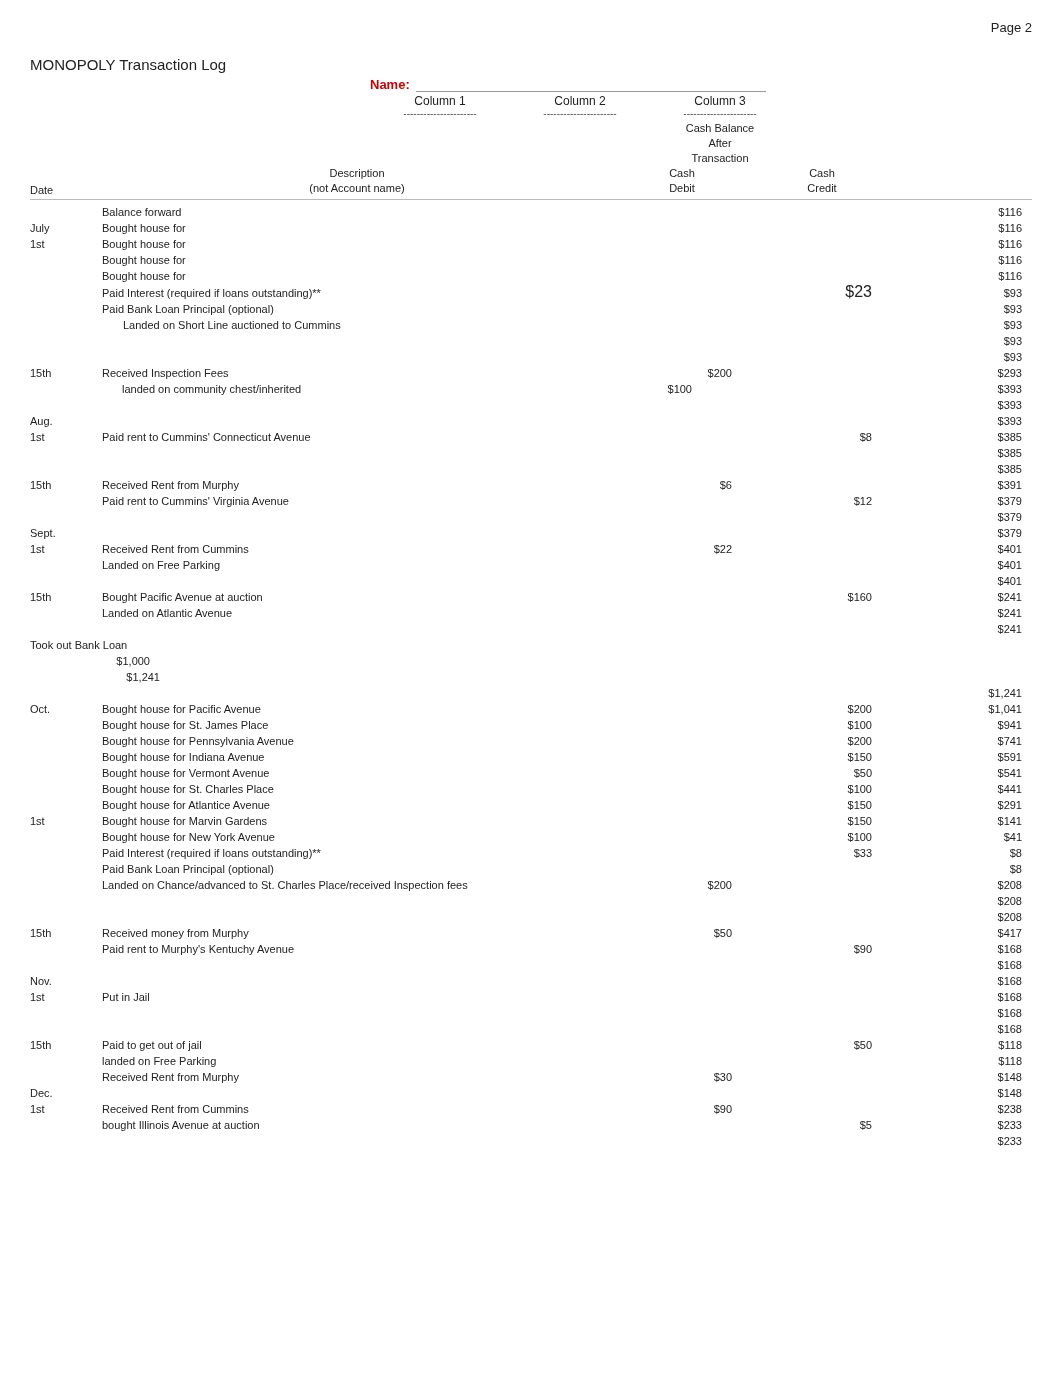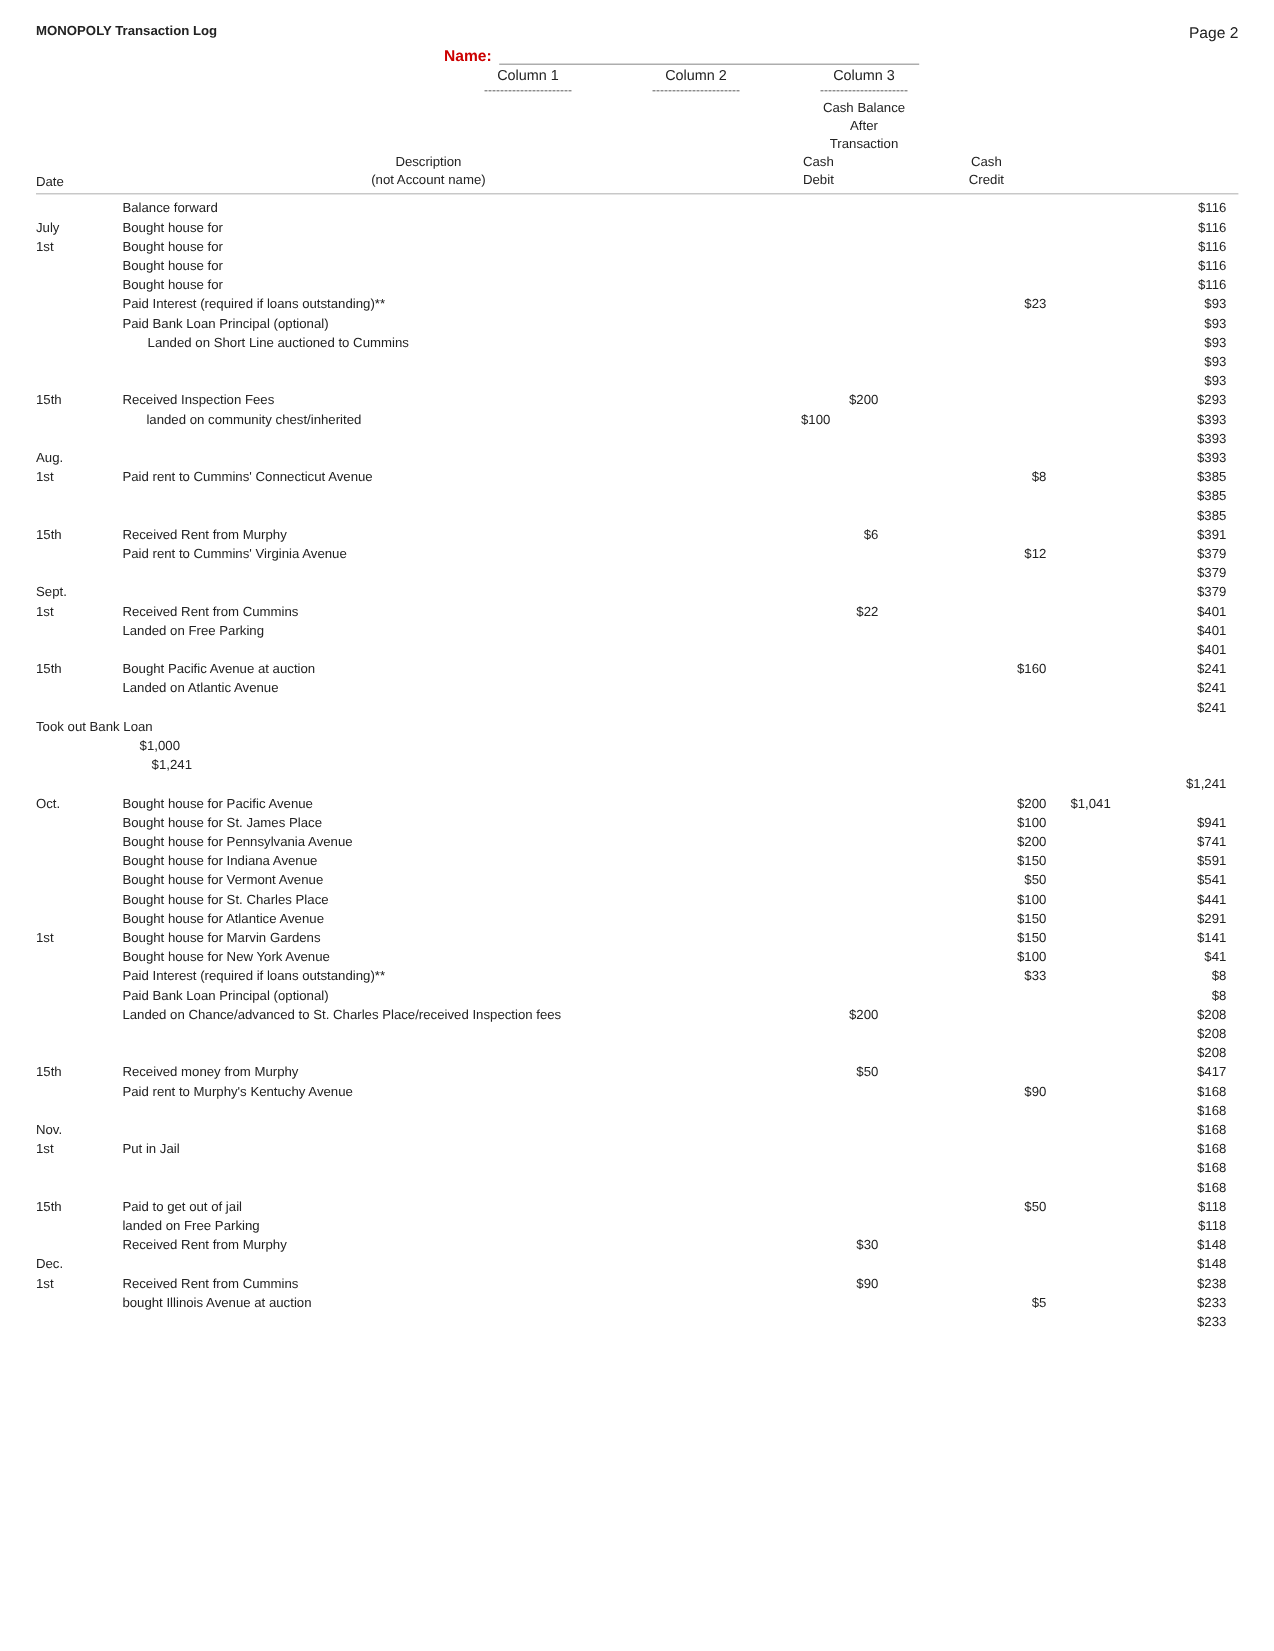--- a/index.html
+++ b/index.html
@@ -10,21 +10,21 @@
       color: #222;
       padding: 20px 30px;
       width: 1062px;
     }
     .page-header {
       display: flex;
       justify-content: space-between;
       align-items: flex-start;
       margin-bottom: 4px;
     }
-    .page-title { font-size: 11px; font-weight: bold; }
+    .page-title { font-size: 15px; font-weight: normal; margin-top: 36px; }
     .page-number { font-size: 13px; }
   </style>
 </head>
 <body>
 
 <div class="page-header">
   <span class="page-title">MONOPOLY Transaction Log</span>
   <span class="page-number">Page 2</span>
 </div>
 
@@ -99,21 +99,21 @@
       <div style="width: 72px; font-size: 11px; white-space: nowrap;"></div>
       <div style="flex: 1 1 0%; font-size: 11px; padding-right: 4px;">Bought house for</div>
       <div style="width: 140px; text-align: right; font-size: 11px; padding-right: 20px;"></div>
       <div style="width: 140px; text-align: right; font-size: 11px; padding-right: 20px;"></div>
       <div style="width: 140px; text-align: right; font-size: 11px; padding-right: 10px;">$116</div>
     </div>
     <div style="display: flex; align-items: baseline; min-height: 16px; line-height: 16px;">
       <div style="width: 72px; font-size: 11px; white-space: nowrap;"></div>
       <div style="flex: 1 1 0%; font-size: 11px; padding-right: 4px;">Paid Interest (required if loans outstanding)**</div>
       <div style="width: 140px; text-align: right; font-size: 11px; padding-right: 20px;"></div>
-      <div style="width: 140px; text-align: right; font-size: 11px; padding-right: 20px;">$23</div>
+      <div style="width: 140px; text-align: right; font-size: 16px; padding-right: 20px;">$23</div>
       <div style="width: 140px; text-align: right; font-size: 11px; padding-right: 10px;">$93</div>
     </div>
     <div style="display: flex; align-items: baseline; min-height: 16px; line-height: 16px;">
       <div style="width: 72px; font-size: 11px; white-space: nowrap;"></div>
       <div style="flex: 1 1 0%; font-size: 11px; padding-right: 4px;">Paid Bank Loan Principal (optional)</div>
       <div style="width: 140px; text-align: right; font-size: 11px; padding-right: 20px;"></div>
       <div style="width: 140px; text-align: right; font-size: 11px; padding-right: 20px;"></div>
       <div style="width: 140px; text-align: right; font-size: 11px; padding-right: 10px;">$93</div>
     </div>
     <div style="display: flex; align-items: baseline; min-height: 16px; line-height: 16px;">
@@ -268,21 +268,21 @@
       <div style="flex: 1 1 0%; font-size: 11px; padding-right: 4px;"></div>
       <div style="width: 140px; text-align: right; font-size: 11px; padding-right: 20px;"></div>
       <div style="width: 140px; text-align: right; font-size: 11px; padding-right: 20px;"></div>
       <div style="width: 140px; text-align: right; font-size: 11px; padding-right: 10px;">$1,241</div>
     </div>
     <div style="display: flex; align-items: baseline; min-height: 16px; line-height: 16px;">
       <div style="width: 72px; font-size: 11px; white-space: nowrap;">Oct.</div>
       <div style="flex: 1 1 0%; font-size: 11px; padding-right: 4px;">Bought house for   Pacific Avenue</div>
       <div style="width: 140px; text-align: right; font-size: 11px; padding-right: 20px;"></div>
       <div style="width: 140px; text-align: right; font-size: 11px; padding-right: 20px;">$200</div>
-      <div style="width: 140px; text-align: left; font-size: 11px; padding-right: 10px;">$1,041</div>
+      <div style="width: 140px; text-align: right; font-size: 11px; padding-right: 10px;">$1,041</div>
     </div>
     <div style="display: flex; align-items: baseline; min-height: 16px; line-height: 16px;">
       <div style="width: 72px; font-size: 11px; white-space: nowrap;"></div>
       <div style="flex: 1 1 0%; font-size: 11px; padding-right: 4px;">Bought house for   St. James Place</div>
       <div style="width: 140px; text-align: right; font-size: 11px; padding-right: 20px;"></div>
       <div style="width: 140px; text-align: right; font-size: 11px; padding-right: 20px;">$100</div>
       <div style="width: 140px; text-align: right; font-size: 11px; padding-right: 10px;">$941</div>
     </div>
     <div style="display: flex; align-items: baseline; min-height: 16px; line-height: 16px;">
       <div style="width: 72px; font-size: 11px; white-space: nowrap;"></div>

